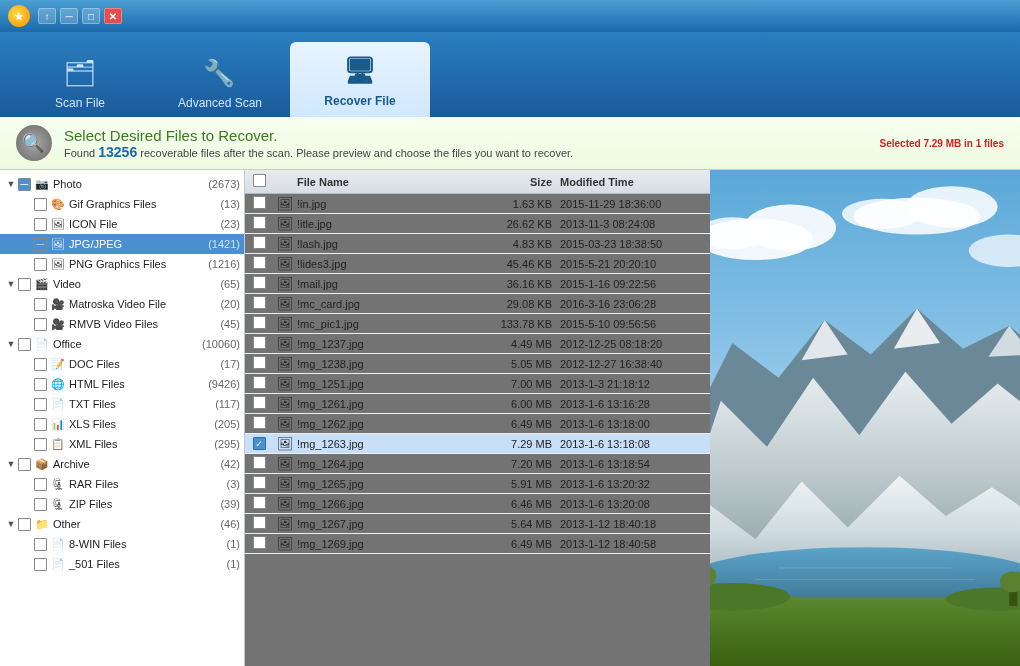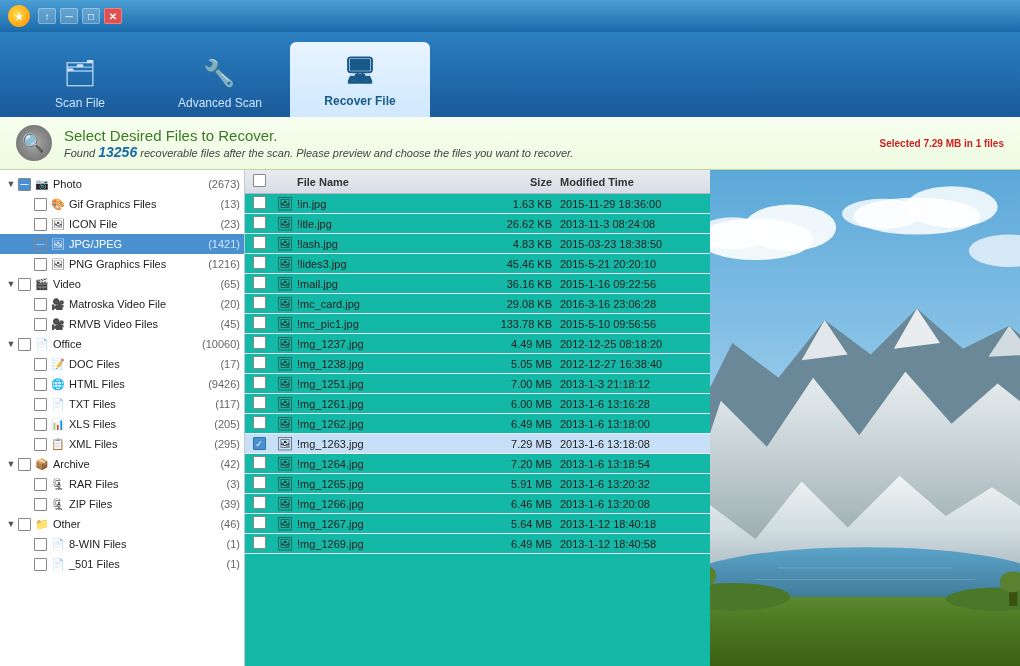--- a/index.html
+++ b/index.html
@@ -94,21 +94,21 @@
     .info-bar-left { display: flex; align-items: center; gap: 12px; }
     .info-icon {
       width: 36px; height: 36px;
       background: radial-gradient(circle, #aaa, #666);
       border-radius: 50%;
       display: flex; align-items: center; justify-content: center;
       font-size: 18px; color: white;
     }
     .info-text { }
     .info-title { font-size: 15px; font-weight: normal; color: #3a7a20; }
-    .info-subtitle { font-size: 11px; color: #444; font-style: italic; }
+    .info-subtitle { font-size: 11px; color: #444; }
     .info-subtitle strong { color: #1a6aaa; font-size: 14px; }
     .info-selected { color: #cc2222; font-weight: bold; font-size: 10px; }
 
     
     .panels {
       display: flex;
       flex: 1;
       overflow: hidden;
     }
 
@@ -152,21 +152,21 @@
       font-size: 11px;
     }
     .tree-label { flex: 1; }
     .tree-count { color: #666; }
 
     
     .file-panel {
       flex: 1;
       display: flex;
       flex-direction: column;
-      background: #14b8a6;
+      background: #737373;
       overflow: hidden;
     }
     .file-table-header {
       display: flex;
       align-items: center;
       background: linear-gradient(to bottom, #e8ecf0, #d8dce4);
       border-bottom: 1px solid #b0b8c4;
       padding: 4px 0;
       font-weight: bold;
       color: #333;

